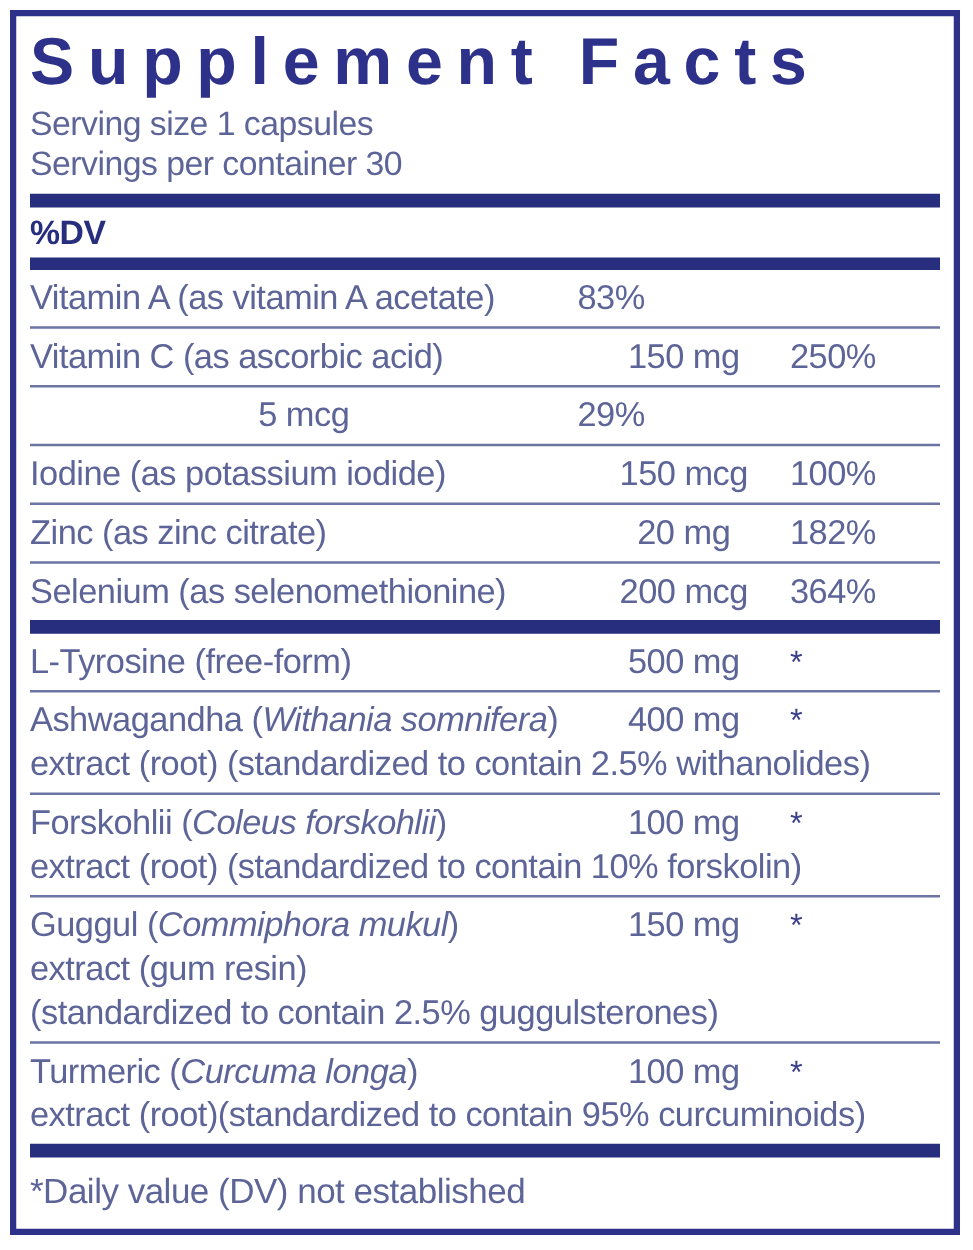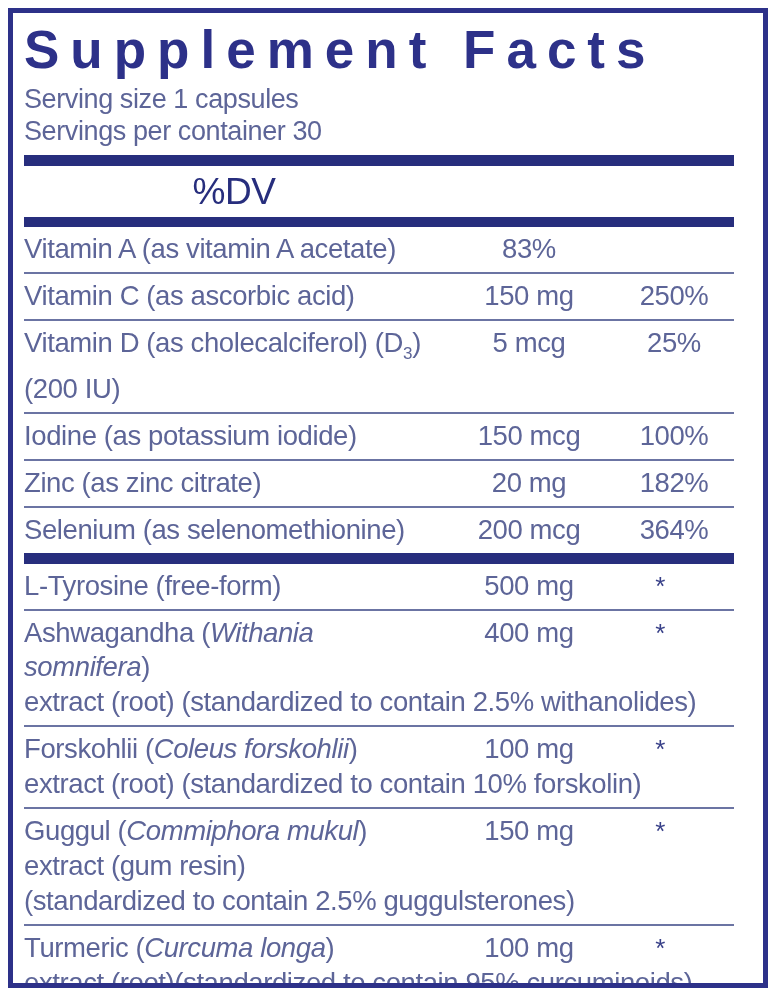--- a/index.html
+++ b/index.html
@@ -12,21 +12,21 @@
   html,body{background:#fff;}
   body{
     width:778px;height:1000px;
     font-family:"Liberation Sans",sans-serif;
     position:relative;
   }
   .label{
     position:absolute;left:8px;top:8px;right:10px;bottom:12px;
     border:5px solid var(--title);
     background:#fff;
-    padding:6px 29px 0 11px;
+    padding:6px 11px 0 11px;
     overflow:hidden;
   }
   .title{
     color:var(--title);
     font-weight:bold;
     font-size:53px;
     letter-spacing:11px;
     line-height:1.1;
     white-space:nowrap;
     margin-top:2px;
@@ -53,40 +53,40 @@
   .col-header .amount-head{
     grid-column:1 / 3;
     text-align:right;
     padding-right:32px;
     color:var(--navy);
     font-weight:bold;
     font-size:27px;
     letter-spacing:-0.4px;
   }
   .col-header .dv-head{
-    text-align:center;
+    text-align:left;
     color:var(--navy);
-    font-weight:normal;
-    font-size:37px;
+    font-weight:bold;
+    font-size:27px;
     letter-spacing:-0.4px;
   }
   .section{width:100%;}
   .row{padding:5px 0 6px 0;}
   .row + .row{border-top:2px solid var(--sep);}
   .row-main{
     display:grid;
     grid-template-columns:1fr 170px 120px;
     color:var(--body);
     font-size:27.5px;
     letter-spacing:-0.4px;
     line-height:34px;
   }
   .cell.name{text-align:left;}
   .cell.amount{text-align:center;}
-  .cell.dv{text-align:center;}
+  .cell.dv{text-align:left;}
   .cell.dv.star{
     padding-right:28px;
     color:#394189;
     font-size:26px;
   }
   .row-extra{
     color:var(--body);
     font-size:27.5px;
     letter-spacing:-0.4px;
     line-height:35px;
@@ -128,25 +128,23 @@
       </div>
       <div class="row">
         <div class="row-main">
           <span class="cell name"><span>Vitamin C (as ascorbic acid)</span></span>
           <span class="cell amount">150 mg</span>
           <span class="cell dv">250%</span>
         </div>
       </div>
       <div class="row">
         <div class="row-main">
-          <span class="cell name"><span>Vitamin D (as cholecalciferol) (D</span><sub>3</sub><span>)</span></span>
           <span class="cell amount">5 mcg</span>
-          <span class="cell dv">25%</span>
-        </div>
-        <div class="row-extra"><span>(200 IU)</span></div>
+          <span class="cell dv">29%</span>
+        </div>
       </div>
       <div class="row">
         <div class="row-main">
           <span class="cell name"><span>Iodine (as potassium iodide)</span></span>
           <span class="cell amount">150 mcg</span>
           <span class="cell dv">100%</span>
         </div>
       </div>
       <div class="row">
         <div class="row-main">

